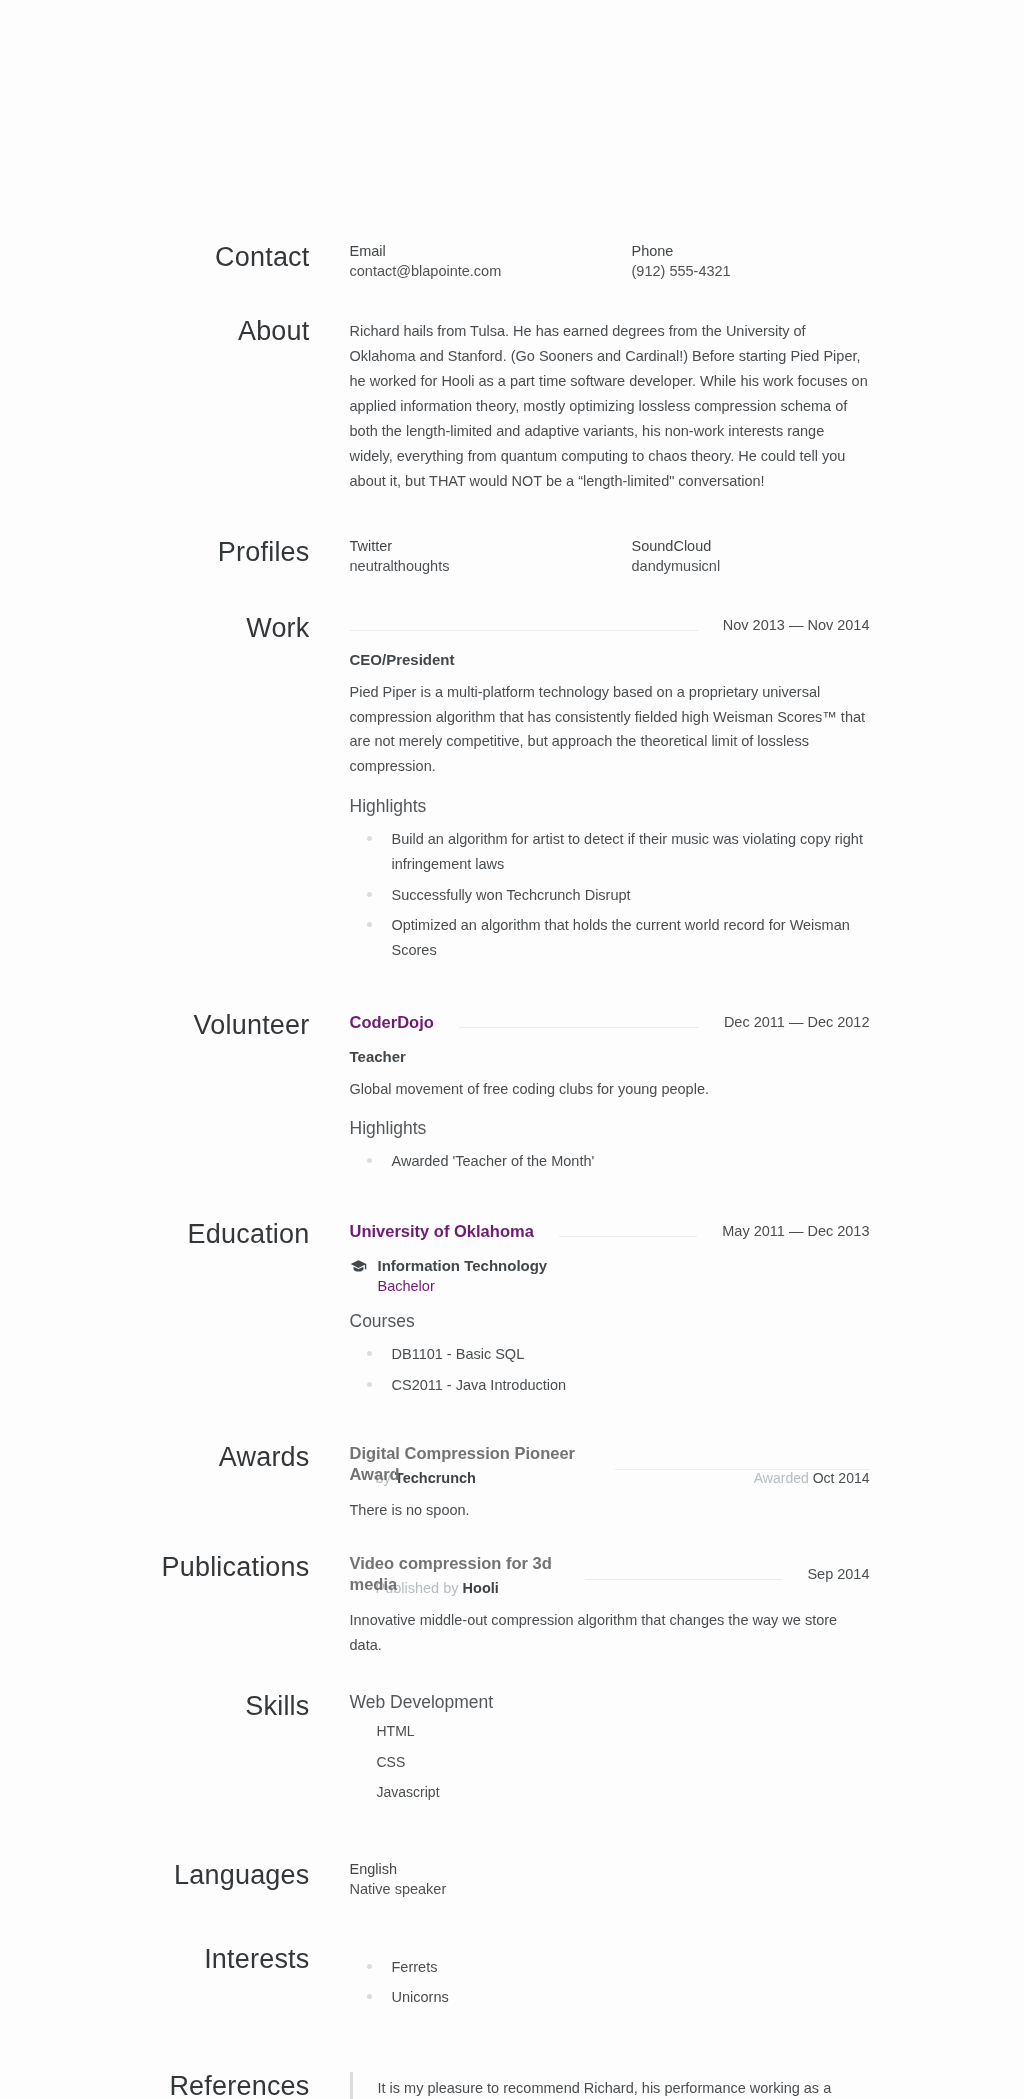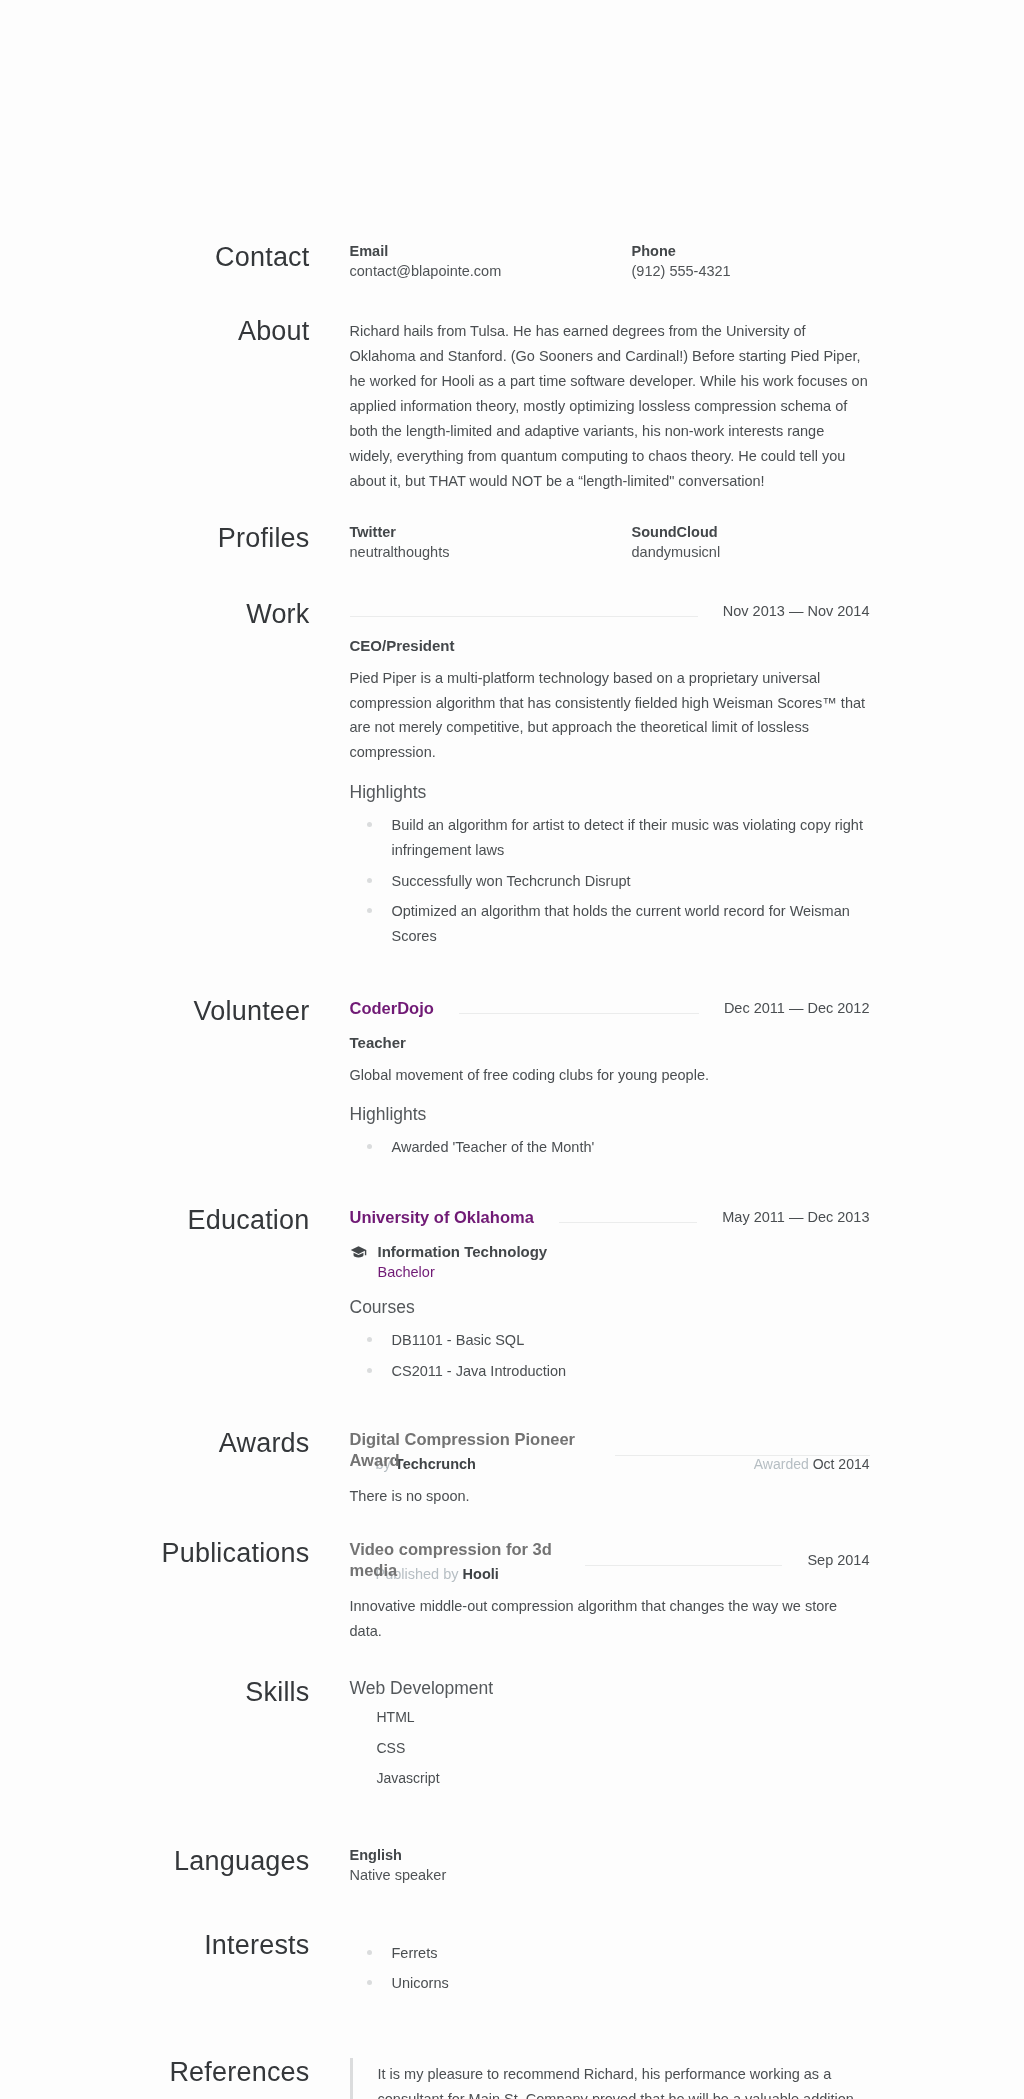--- a/index.html
+++ b/index.html
@@ -29,21 +29,21 @@
     text-align: right;
     line-height: 1.05;
     letter-spacing: 0.2px;
   }
   .content { min-width: 0; }
   .cols {
     display: grid;
     grid-template-columns: 282px 1fr;
   }
   .label {
-    font-weight: bold;
+    font-weight: normal;
     font-size: 14.5px;
     color: #43474a;
     margin-bottom: 4px;
   }
   .value {
     font-size: 14.5px;
     color: #4f5356;
   }
   p.summary {
     margin: 12px 0 0 0;
@@ -170,21 +170,21 @@
     padding: 4px 0 6px 25px;
   }
   blockquote.reference p.qtext {
     margin: 0;
     font-size: 14.5px;
     line-height: 1.72;
     color: #4a4e51;
   }
   
   section.s-contact  { margin-bottom: 38px; }
-  section.s-about    { margin-bottom: 30px; }
+  section.s-about    { margin-bottom: 44px; }
   section.s-work     { margin-bottom: 42px; }
   section.s-awards   { margin-bottom: 30px; }
   section.s-pubs     { margin-bottom: 34px; }
   section.s-skills   { margin-bottom: 46px; }
   section.s-langs    { margin-bottom: 48px; }
   section.s-interests{ margin-bottom: 56px; }
 </style>
 </head>
 <body>
 

